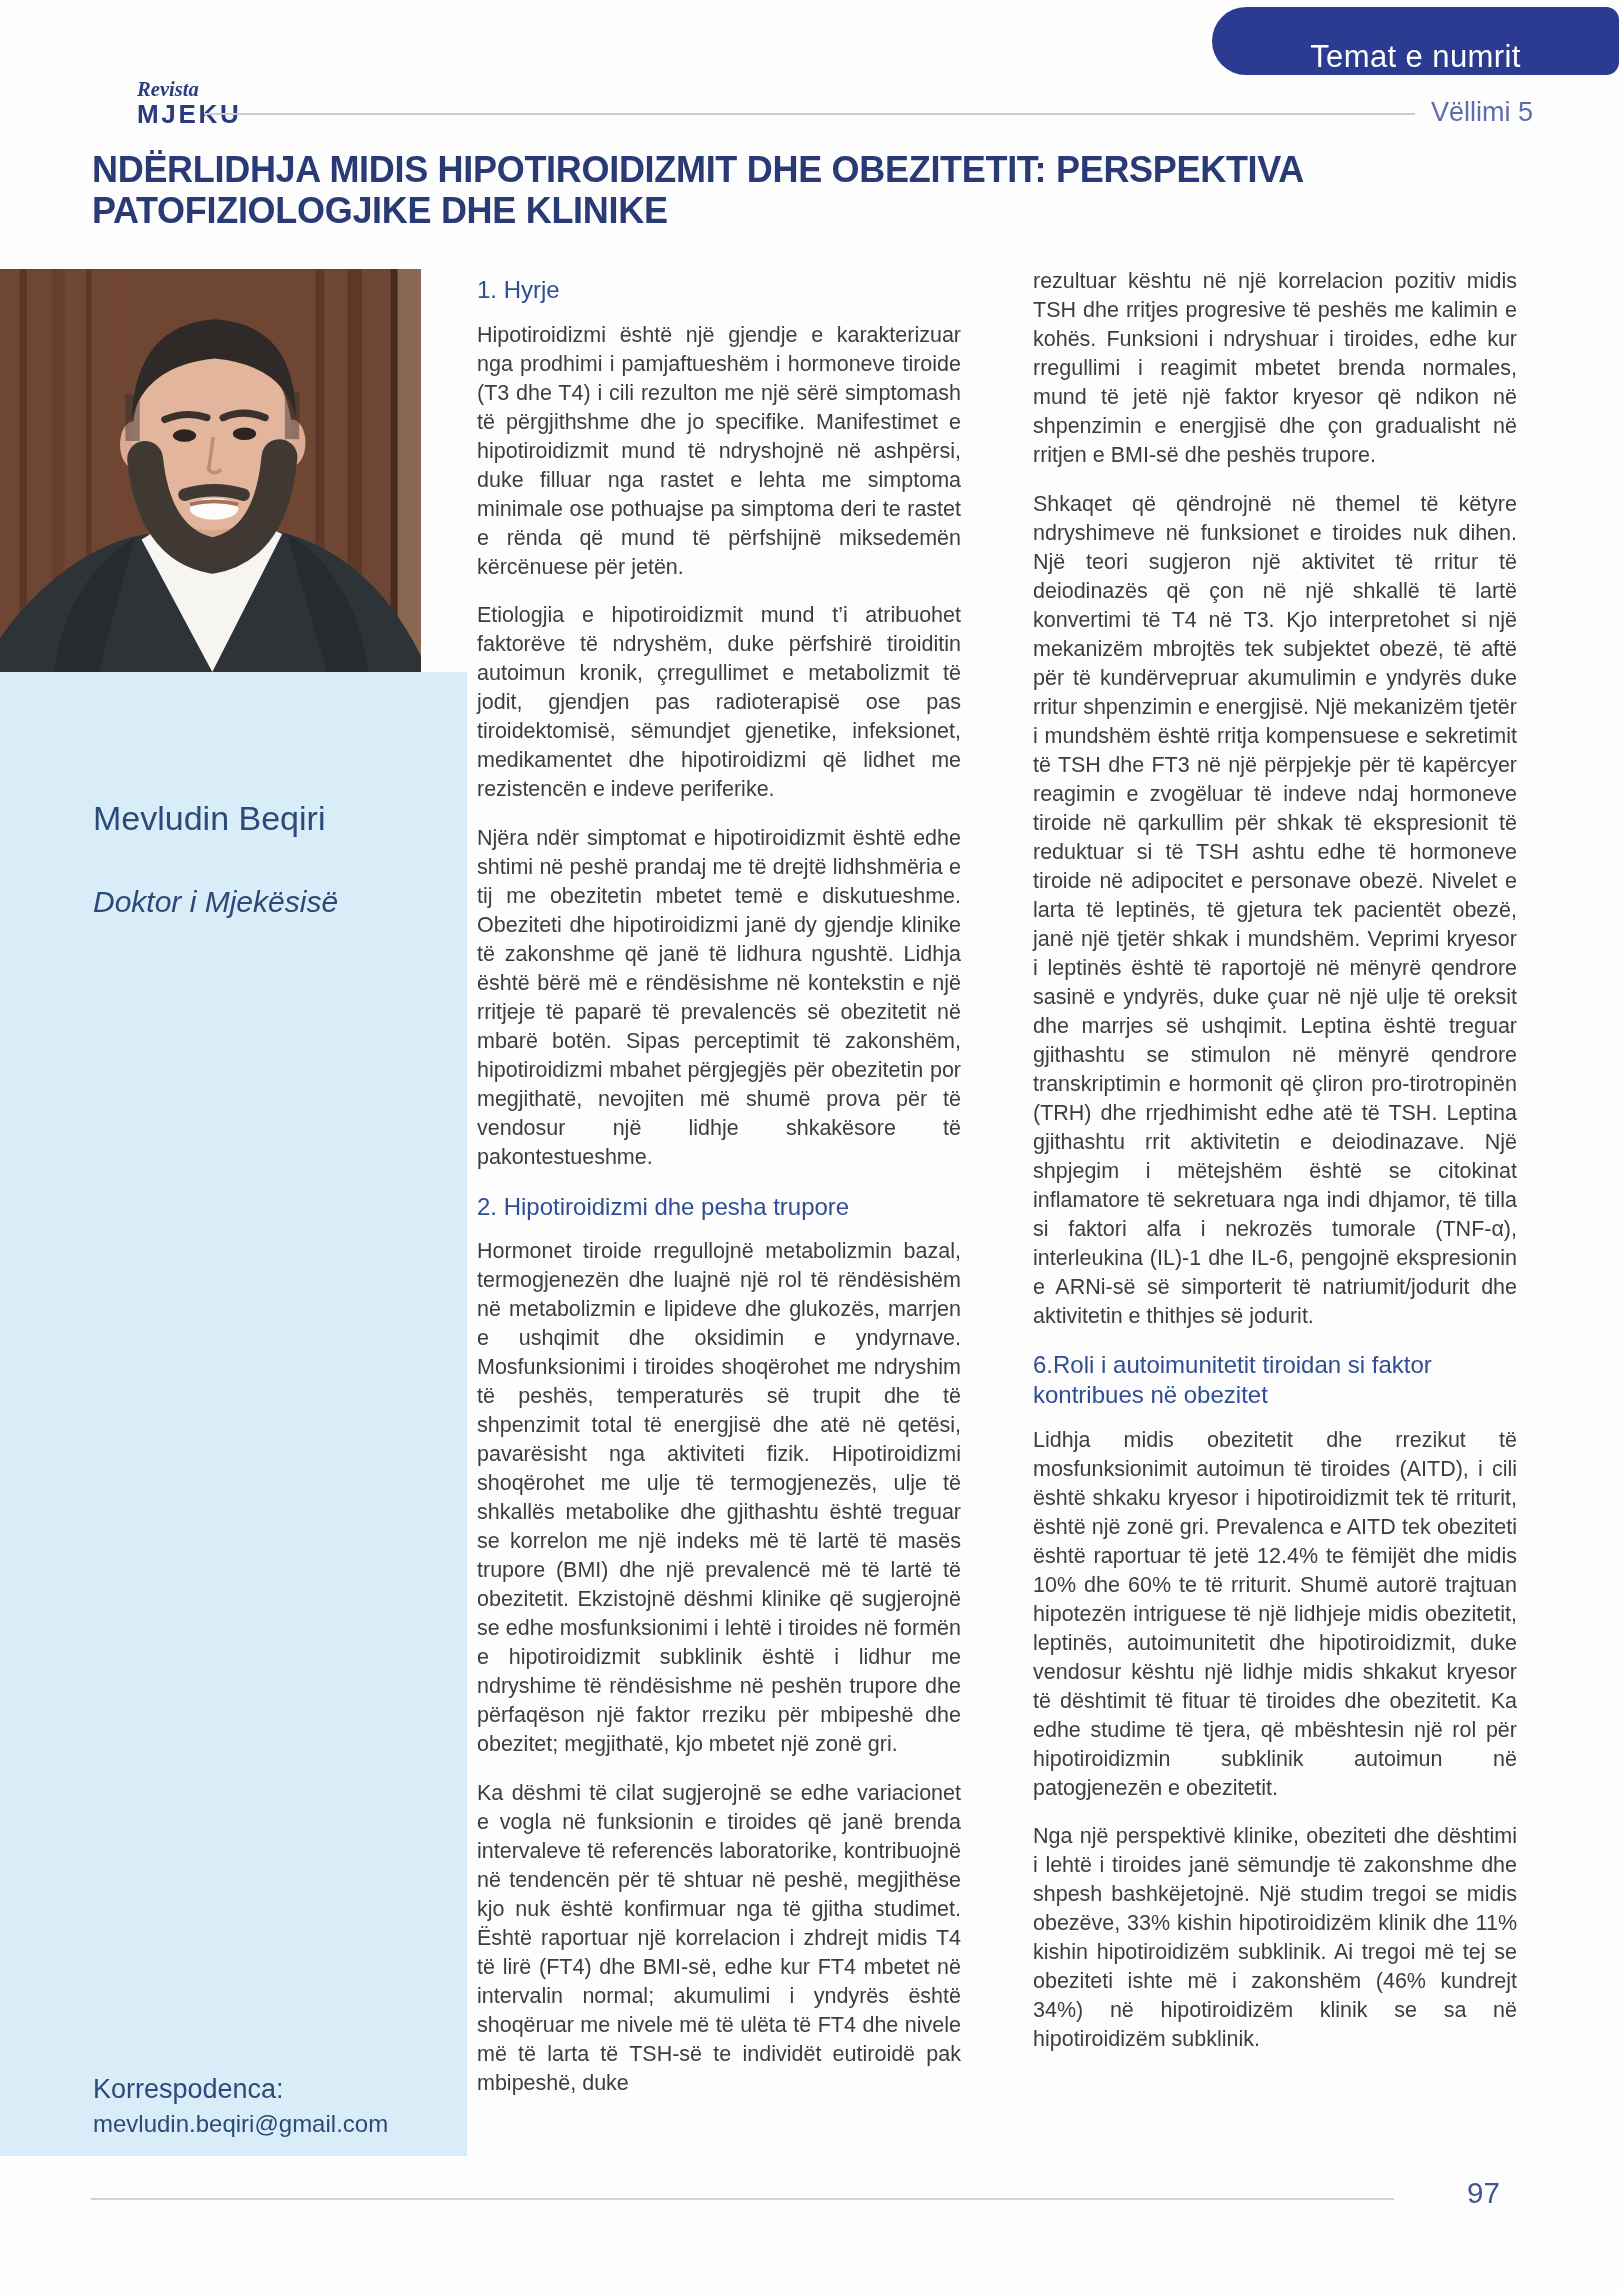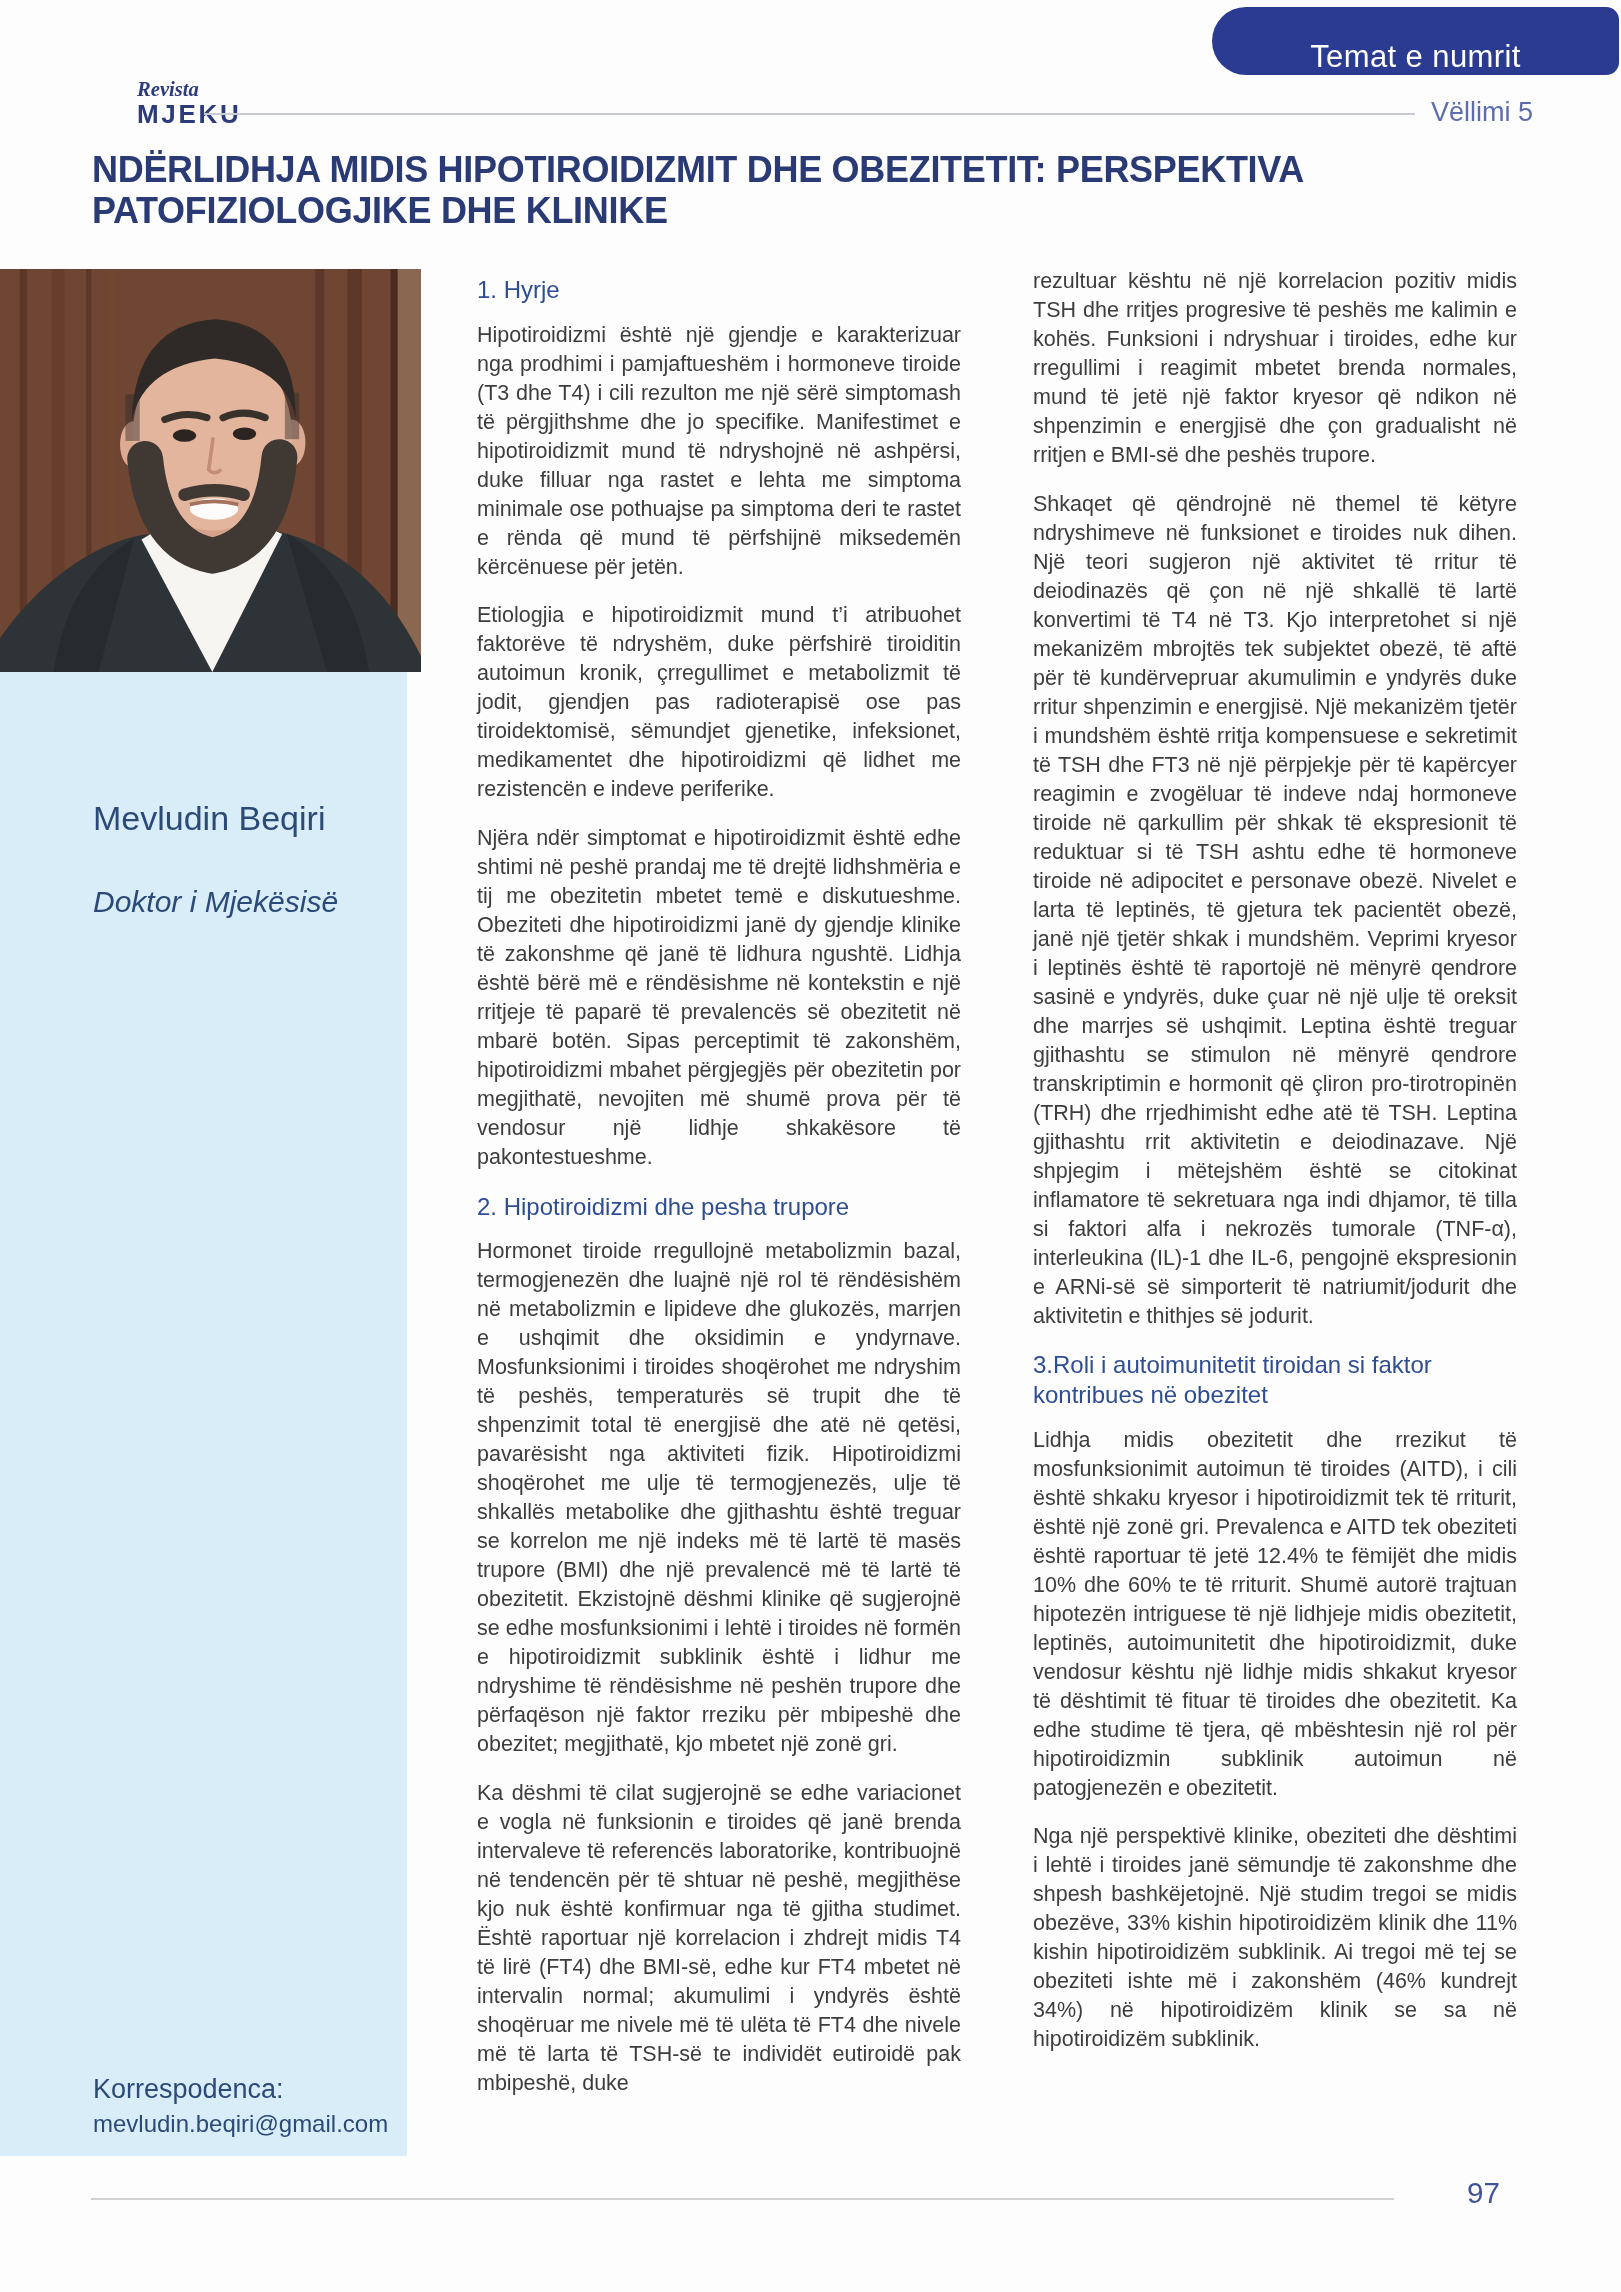--- a/index.html
+++ b/index.html
@@ -31,21 +31,21 @@
   .volume{position:absolute;left:1431px;top:97px;font-size:27px;color:var(--volume-blue,#5d6cab);}
   .title{
     position:absolute;left:92px;top:149px;width:1397px;margin:0;
     font-size:36px;line-height:41px;font-weight:bold;
     color:var(--title-navy,#2a3a75);letter-spacing:-0.3px;
   }
   
   .photo{position:absolute;left:0;top:269px;width:421px;height:403px;}
   .photo svg{display:block;width:100%;height:100%;}
   .panel{
-    position:absolute;left:0;top:672px;width:407px;height:1484px;
+    position:absolute;left:0;top:672px;width:467px;height:1484px;
     background:var(--panel-bg,#d9edf8);
   }
   .author-name{position:absolute;left:93px;top:127px;font-size:34px;color:var(--sidebar-navy,#2b4a78);}
   .author-degree{
     position:absolute;left:93px;top:213px;font-size:30px;font-style:italic;
     color:var(--sidebar-navy,#2b4a78);
   }
   .correspondence{position:absolute;left:93px;top:1402px;color:var(--sidebar-navy,#2b4a78);}
   .correspondence-label{font-size:27px;margin-bottom:5.4px;}
   .correspondence-email{font-size:24px;}
@@ -154,21 +154,21 @@
     <p>Etiologjia e hipotiroidizmit mund t’i atribuohet faktorëve të ndryshëm, duke përfshirë tiroiditin autoimun kronik, çrregullimet e metabolizmit të jodit, gjendjen pas radioterapisë ose pas tiroidektomisë, sëmundjet gjenetike, infeksionet, medikamentet dhe hipotiroidizmi që lidhet me rezistencën e indeve periferike.</p>
     <p>Njëra ndër simptomat e hipotiroidizmit është edhe shtimi në peshë prandaj me të drejtë lidhshmëria e tij me obezitetin mbetet temë e diskutueshme. Obeziteti dhe hipotiroidizmi janë dy gjendje klinike të zakonshme që janë të lidhura ngushtë. Lidhja është bërë më e rëndësishme në kontekstin e një rritjeje të paparë të prevalencës së obezitetit në mbarë botën. Sipas perceptimit të zakonshëm, hipotiroidizmi mbahet përgjegjës për obezitetin por megjithatë, nevojiten më shumë prova për të vendosur një lidhje shkakësore të pakontestueshme.</p>
     <h2>2. Hipotiroidizmi dhe pesha trupore</h2>
     <p>Hormonet tiroide rregullojnë metabolizmin bazal, termogjenezën dhe luajnë një rol të rëndësishëm në metabolizmin e lipideve dhe glukozës, marrjen e ushqimit dhe oksidimin e yndyrnave. Mosfunksionimi i tiroides shoqërohet me ndryshim të peshës, temperaturës së trupit dhe të shpenzimit total të energjisë dhe atë në qetësi, pavarësisht nga aktiviteti fizik. Hipotiroidizmi shoqërohet me ulje të termogjenezës, ulje të shkallës metabolike dhe gjithashtu është treguar se korrelon me një indeks më të lartë të masës trupore (BMI) dhe një prevalencë më të lartë të obezitetit. Ekzistojnë dëshmi klinike që sugjerojnë se edhe mosfunksionimi i lehtë i tiroides në formën e hipotiroidizmit subklinik është i lidhur me ndryshime të rëndësishme në peshën trupore dhe përfaqëson një faktor rreziku për mbipeshë dhe obezitet; megjithatë, kjo mbetet një zonë gri.</p>
     <p>Ka dëshmi të cilat sugjerojnë se edhe variacionet e vogla në funksionin e tiroides që janë brenda intervaleve të referencës laboratorike, kontribuojnë në tendencën për të shtuar në peshë, megjithëse kjo nuk është konfirmuar nga të gjitha studimet. Është raportuar një korrelacion i zhdrejt midis T4 të lirë (FT4) dhe BMI-së, edhe kur FT4 mbetet në intervalin normal; akumulimi i yndyrës është shoqëruar me nivele më të ulëta të FT4 dhe nivele më të larta të TSH-së te individët eutiroidë pak mbipeshë, duke</p>
   </section>
 
   <section class="col col2">
     <p>rezultuar kështu në një korrelacion pozitiv midis TSH dhe rritjes progresive të peshës me kalimin e kohës. Funksioni i ndryshuar i tiroides, edhe kur rregullimi i reagimit mbetet brenda normales, mund të jetë një faktor kryesor që ndikon në shpenzimin e energjisë dhe çon gradualisht në rritjen e BMI-së dhe peshës trupore.</p>
     <p>Shkaqet që qëndrojnë në themel të këtyre ndryshimeve në funksionet e tiroides nuk dihen. Një teori sugjeron një aktivitet të rritur të deiodinazës që çon në një shkallë të lartë konvertimi të T4 në T3. Kjo interpretohet si një mekanizëm mbrojtës tek subjektet obezë, të aftë për të kundërvepruar akumulimin e yndyrës duke rritur shpenzimin e energjisë. Një mekanizëm tjetër i mundshëm është rritja kompensuese e sekretimit të TSH dhe FT3 në një përpjekje për të kapërcyer reagimin e zvogëluar të indeve ndaj hormoneve tiroide në qarkullim për shkak të ekspresionit të reduktuar si të TSH ashtu edhe të hormoneve tiroide në adipocitet e personave obezë. Nivelet e larta të leptinës, të gjetura tek pacientët obezë, janë një tjetër shkak i mundshëm. Veprimi kryesor i leptinës është të raportojë në mënyrë qendrore sasinë e yndyrës, duke çuar në një ulje të oreksit dhe marrjes së ushqimit. Leptina është treguar gjithashtu se stimulon në mënyrë qendrore transkriptimin e hormonit që çliron pro-tirotropinën (TRH) dhe rrjedhimisht edhe atë të TSH. Leptina gjithashtu rrit aktivitetin e deiodinazave. Një shpjegim i mëtejshëm është se citokinat inflamatore të sekretuara nga indi dhjamor, të tilla si faktori alfa i nekrozës tumorale (TNF-α), interleukina (IL)-1 dhe IL-6, pengojnë ekspresionin e ARNi-së së simporterit të natriumit/jodurit dhe aktivitetin e thithjes së jodurit.</p>
-    <h2>3.Roli i autoimunitetit tiroidan si faktor kontribues në obezitet</h2>
+    <h2>6.Roli i autoimunitetit tiroidan si faktor kontribues në obezitet</h2>
     <p>Lidhja midis obezitetit dhe rrezikut të mosfunksionimit autoimun të tiroides (AITD), i cili është shkaku kryesor i hipotiroidizmit tek të rriturit, është një zonë gri. Prevalenca e AITD tek obeziteti është raportuar të jetë 12.4% te fëmijët dhe midis 10% dhe 60% te të rriturit. Shumë autorë trajtuan hipotezën intriguese të një lidhjeje midis obezitetit, leptinës, autoimunitetit dhe hipotiroidizmit, duke vendosur kështu një lidhje midis shkakut kryesor të dështimit të fituar të tiroides dhe obezitetit. Ka edhe studime të tjera, që mbështesin një rol për hipotiroidizmin subklinik autoimun në patogjenezën e obezitetit.</p>
     <p>Nga një perspektivë klinike, obeziteti dhe dështimi i lehtë i tiroides janë sëmundje të zakonshme dhe shpesh bashkëjetojnë. Një studim tregoi se midis obezëve, 33% kishin hipotiroidizëm klinik dhe 11% kishin hipotiroidizëm subklinik. Ai tregoi më tej se obeziteti ishte më i zakonshëm (46% kundrejt 34%) në hipotiroidizëm klinik se sa në hipotiroidizëm subklinik.</p>
   </section>
 
   <div class="footer-rule"></div>
   <div class="page-number">97</div>
 
 </div>
 
 

